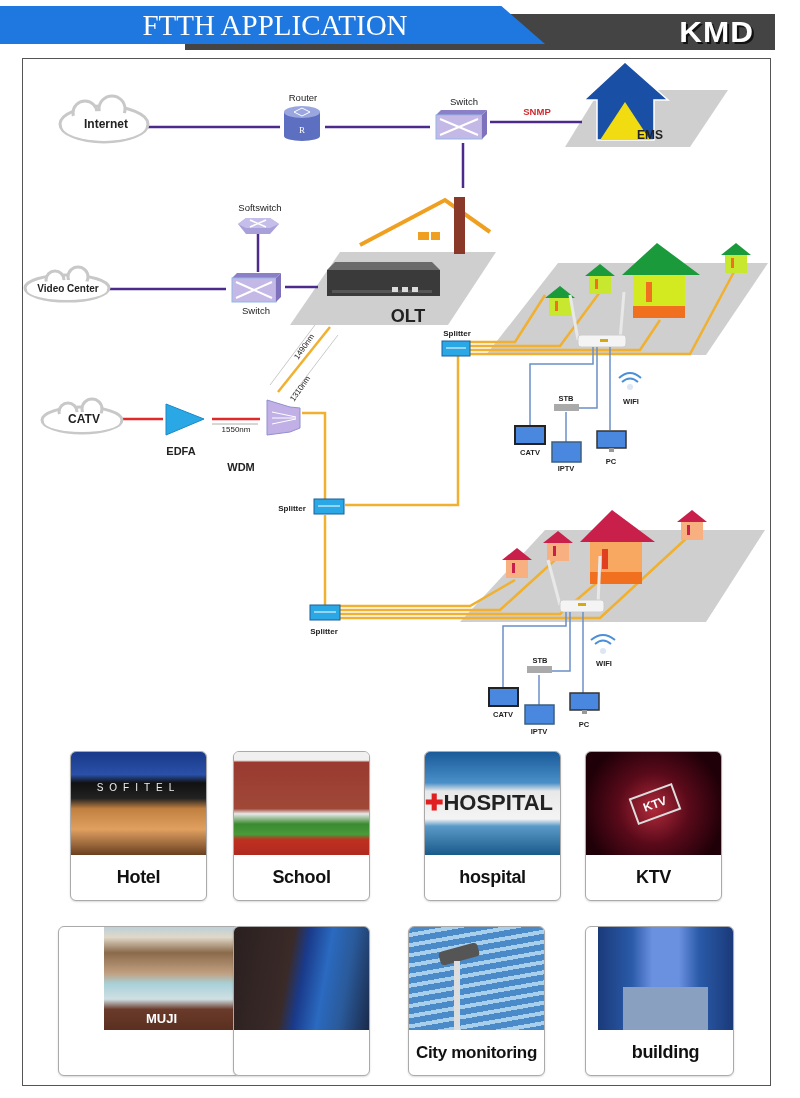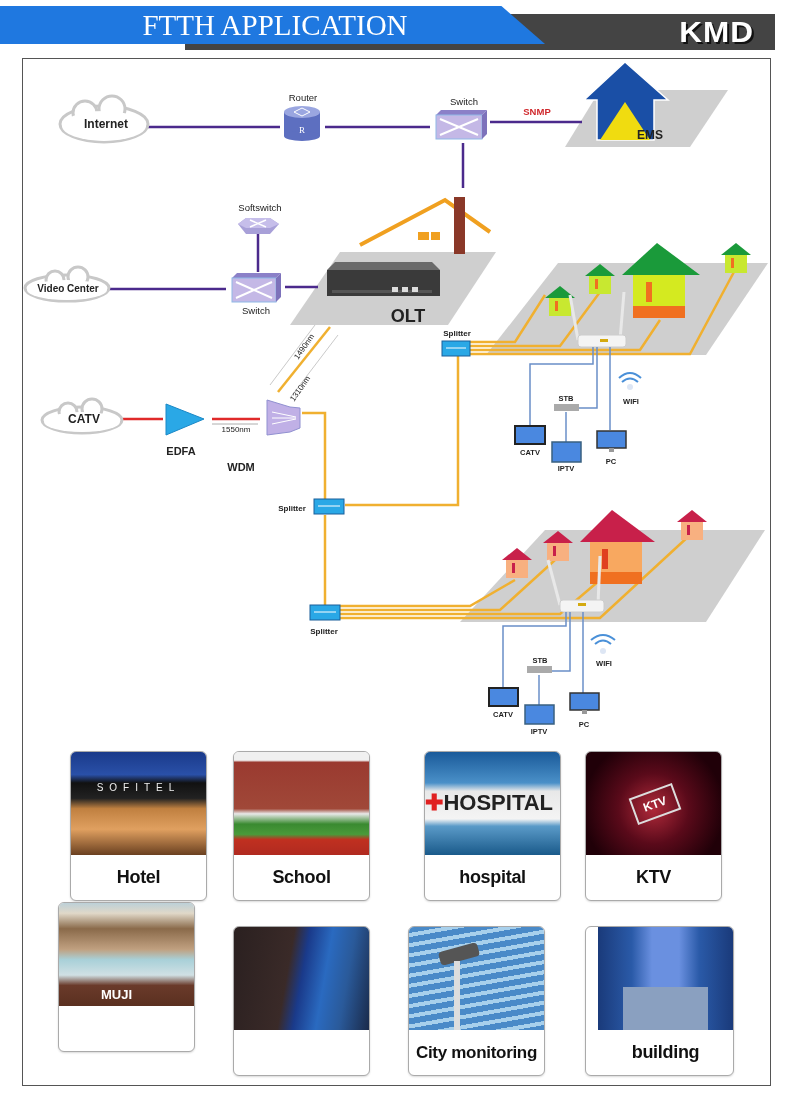--- a/index.html
+++ b/index.html
@@ -324,21 +324,21 @@
   <div class="lbl">hospital</div>
 </div>
 
 <div class="card" style="left:585px; top:751px;">
   <div class="img" style="background:radial-gradient(circle at 50% 55%, #b02a3a 0%, #5a0a1a 40%, #200008 80%);">
     <div style="position:absolute; top:38px; left:46px; width:42px; height:24px; border:2px solid #ddd; transform:rotate(-20deg); color:#fff; font-size:12px; font-weight:bold; text-align:center; line-height:24px;">KTV</div>
   </div>
   <div class="lbl">KTV</div>
 </div>
 
-<div class="card" style="left:58px; top:902px;">
+<div class="card" style="left:58px; top:926px;padding-left:45px;">
   <div class="img" style="background:linear-gradient(#bcd0d8 0%, #e0d8c8 10%, #8a6a4a 25%, #c0a080 45%, #a8d0d8 55%, #d0e0e4 70%, #6a3a2a 80%, #5a3020 100%);">
     <div style="position:absolute; top:84px; left:42px; color:#fff; font-size:13px; font-weight:bold;">MUJI</div>
   </div>
 </div>
 
 <div class="card" style="left:233px; top:926px;">
   <div class="img" style="background:linear-gradient(100deg, #2a2020 0%, #3a2a28 40%, #1a3a8a 50%, #2a6ac0 65%, #2a5a9a 80%, #1a2a4a 100%);"></div>
 </div>
 
 <div class="card" style="left:408px; top:926px;">

